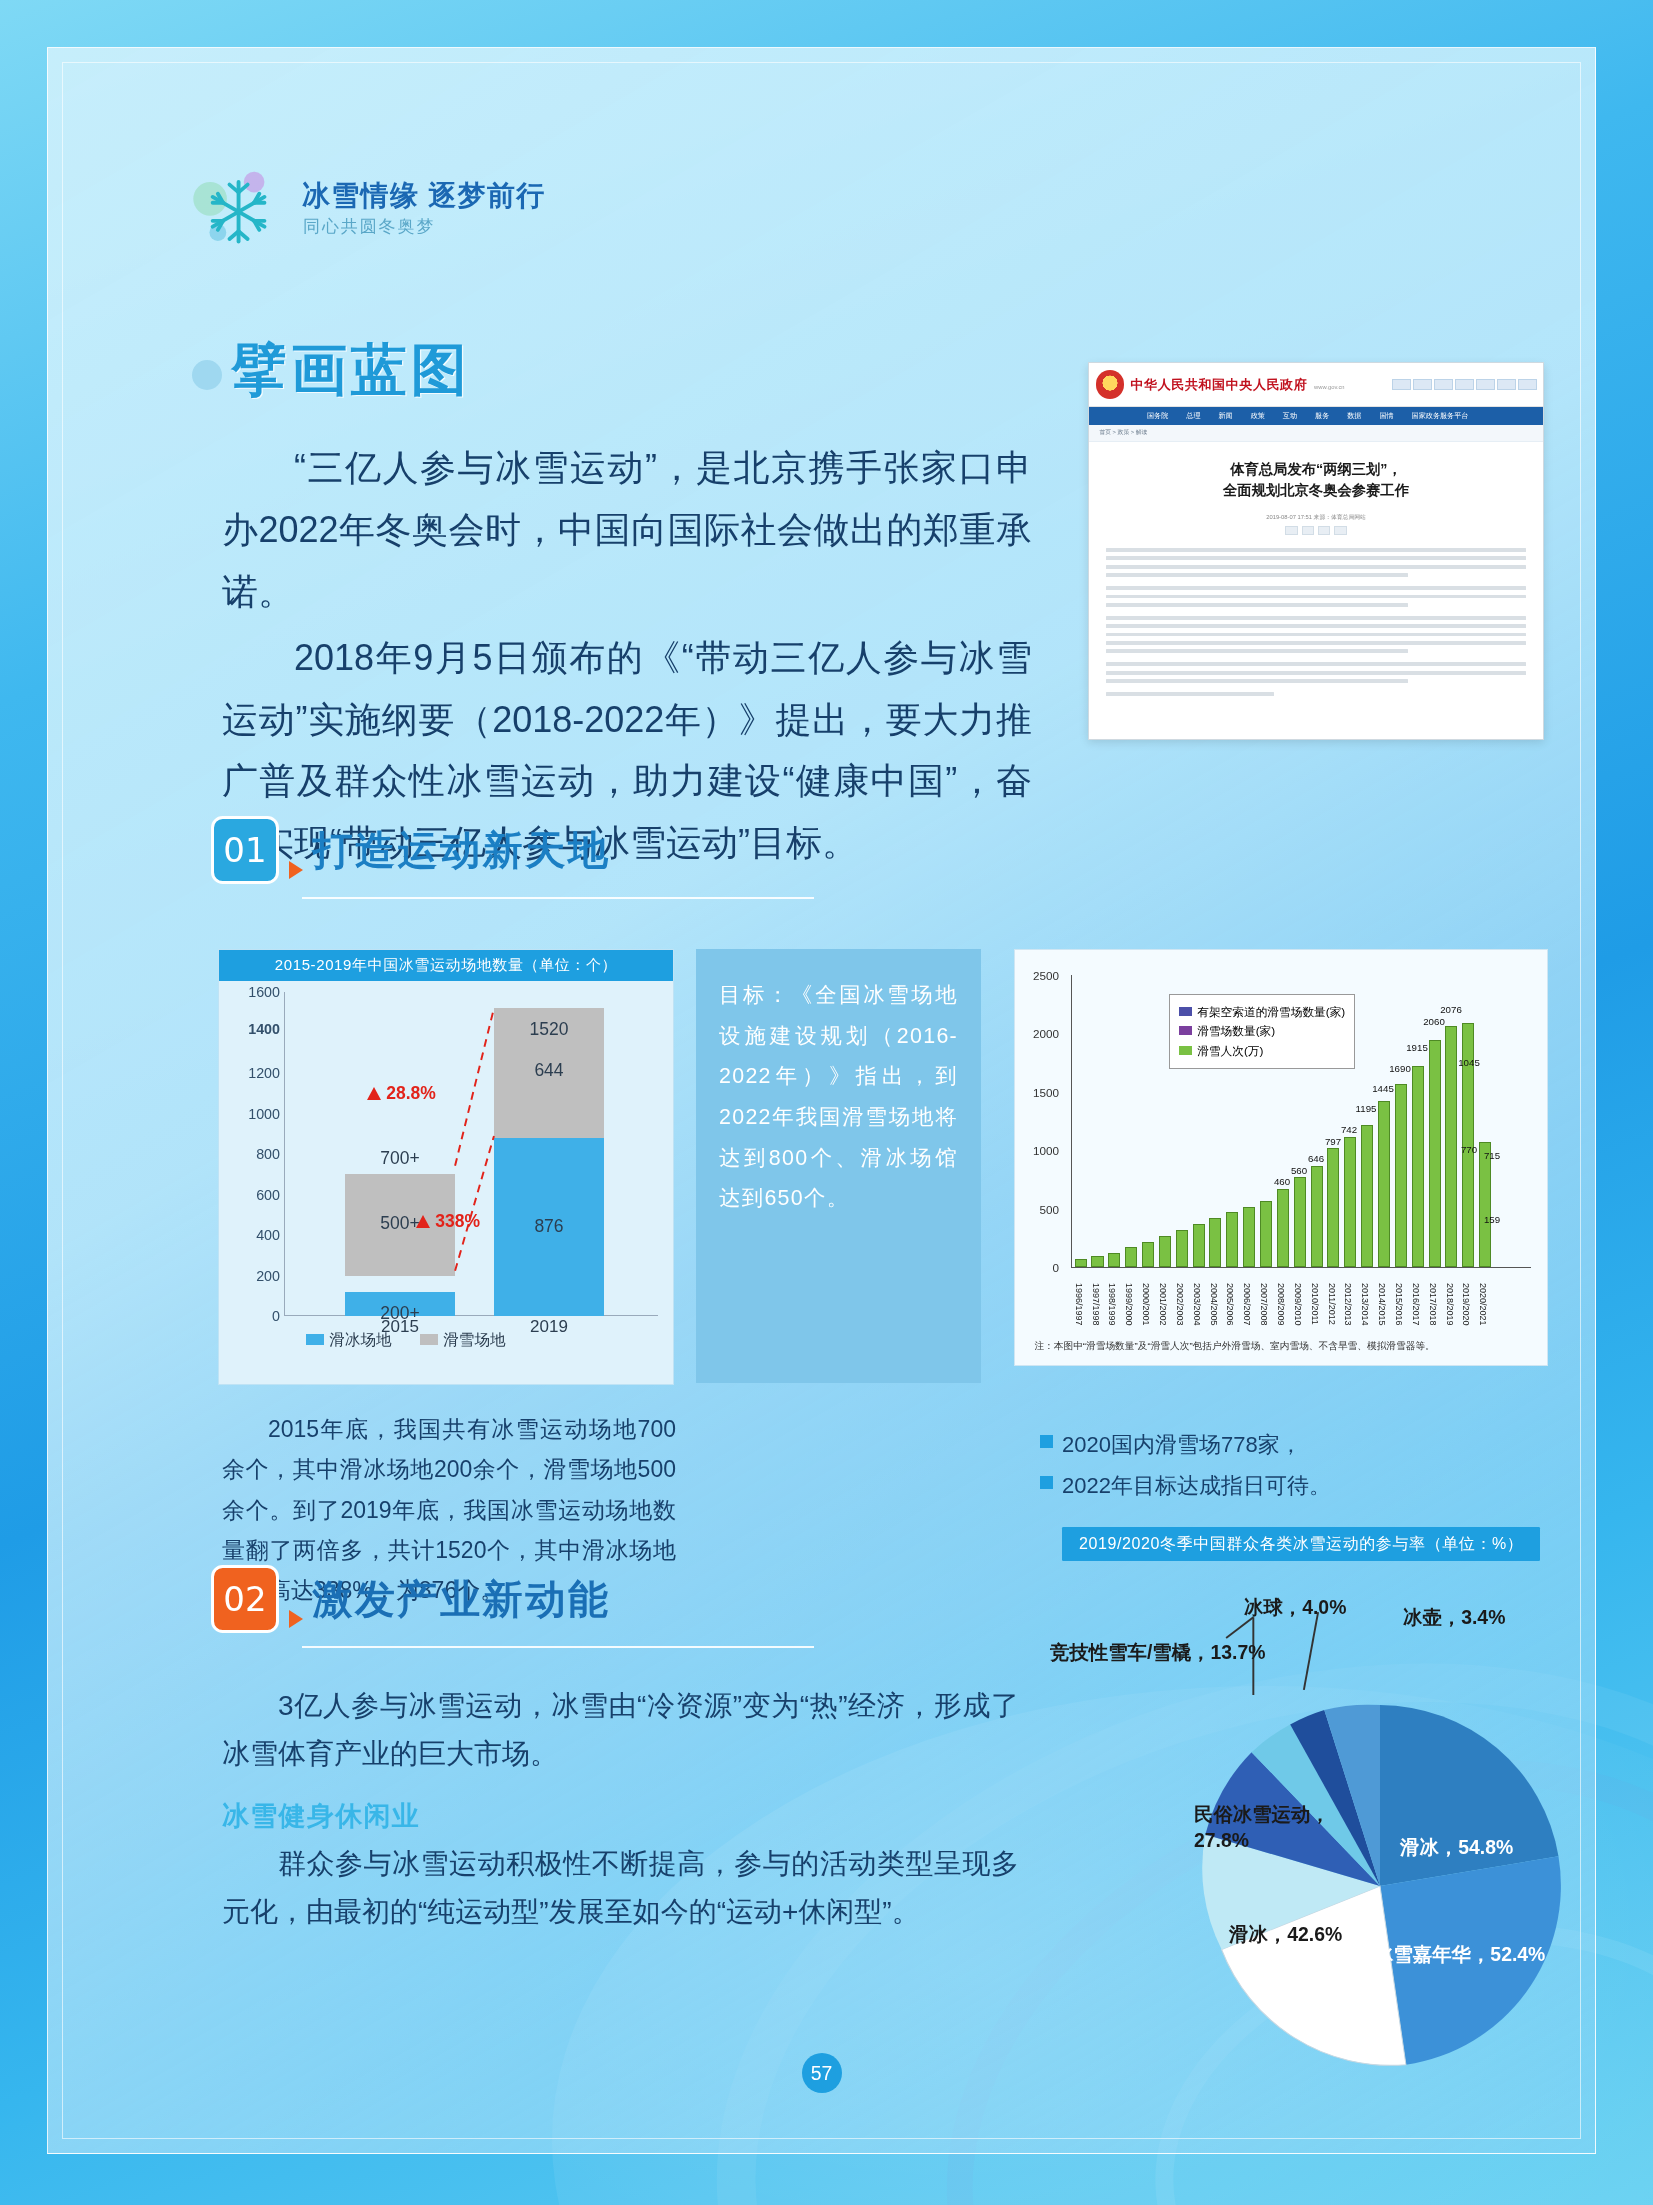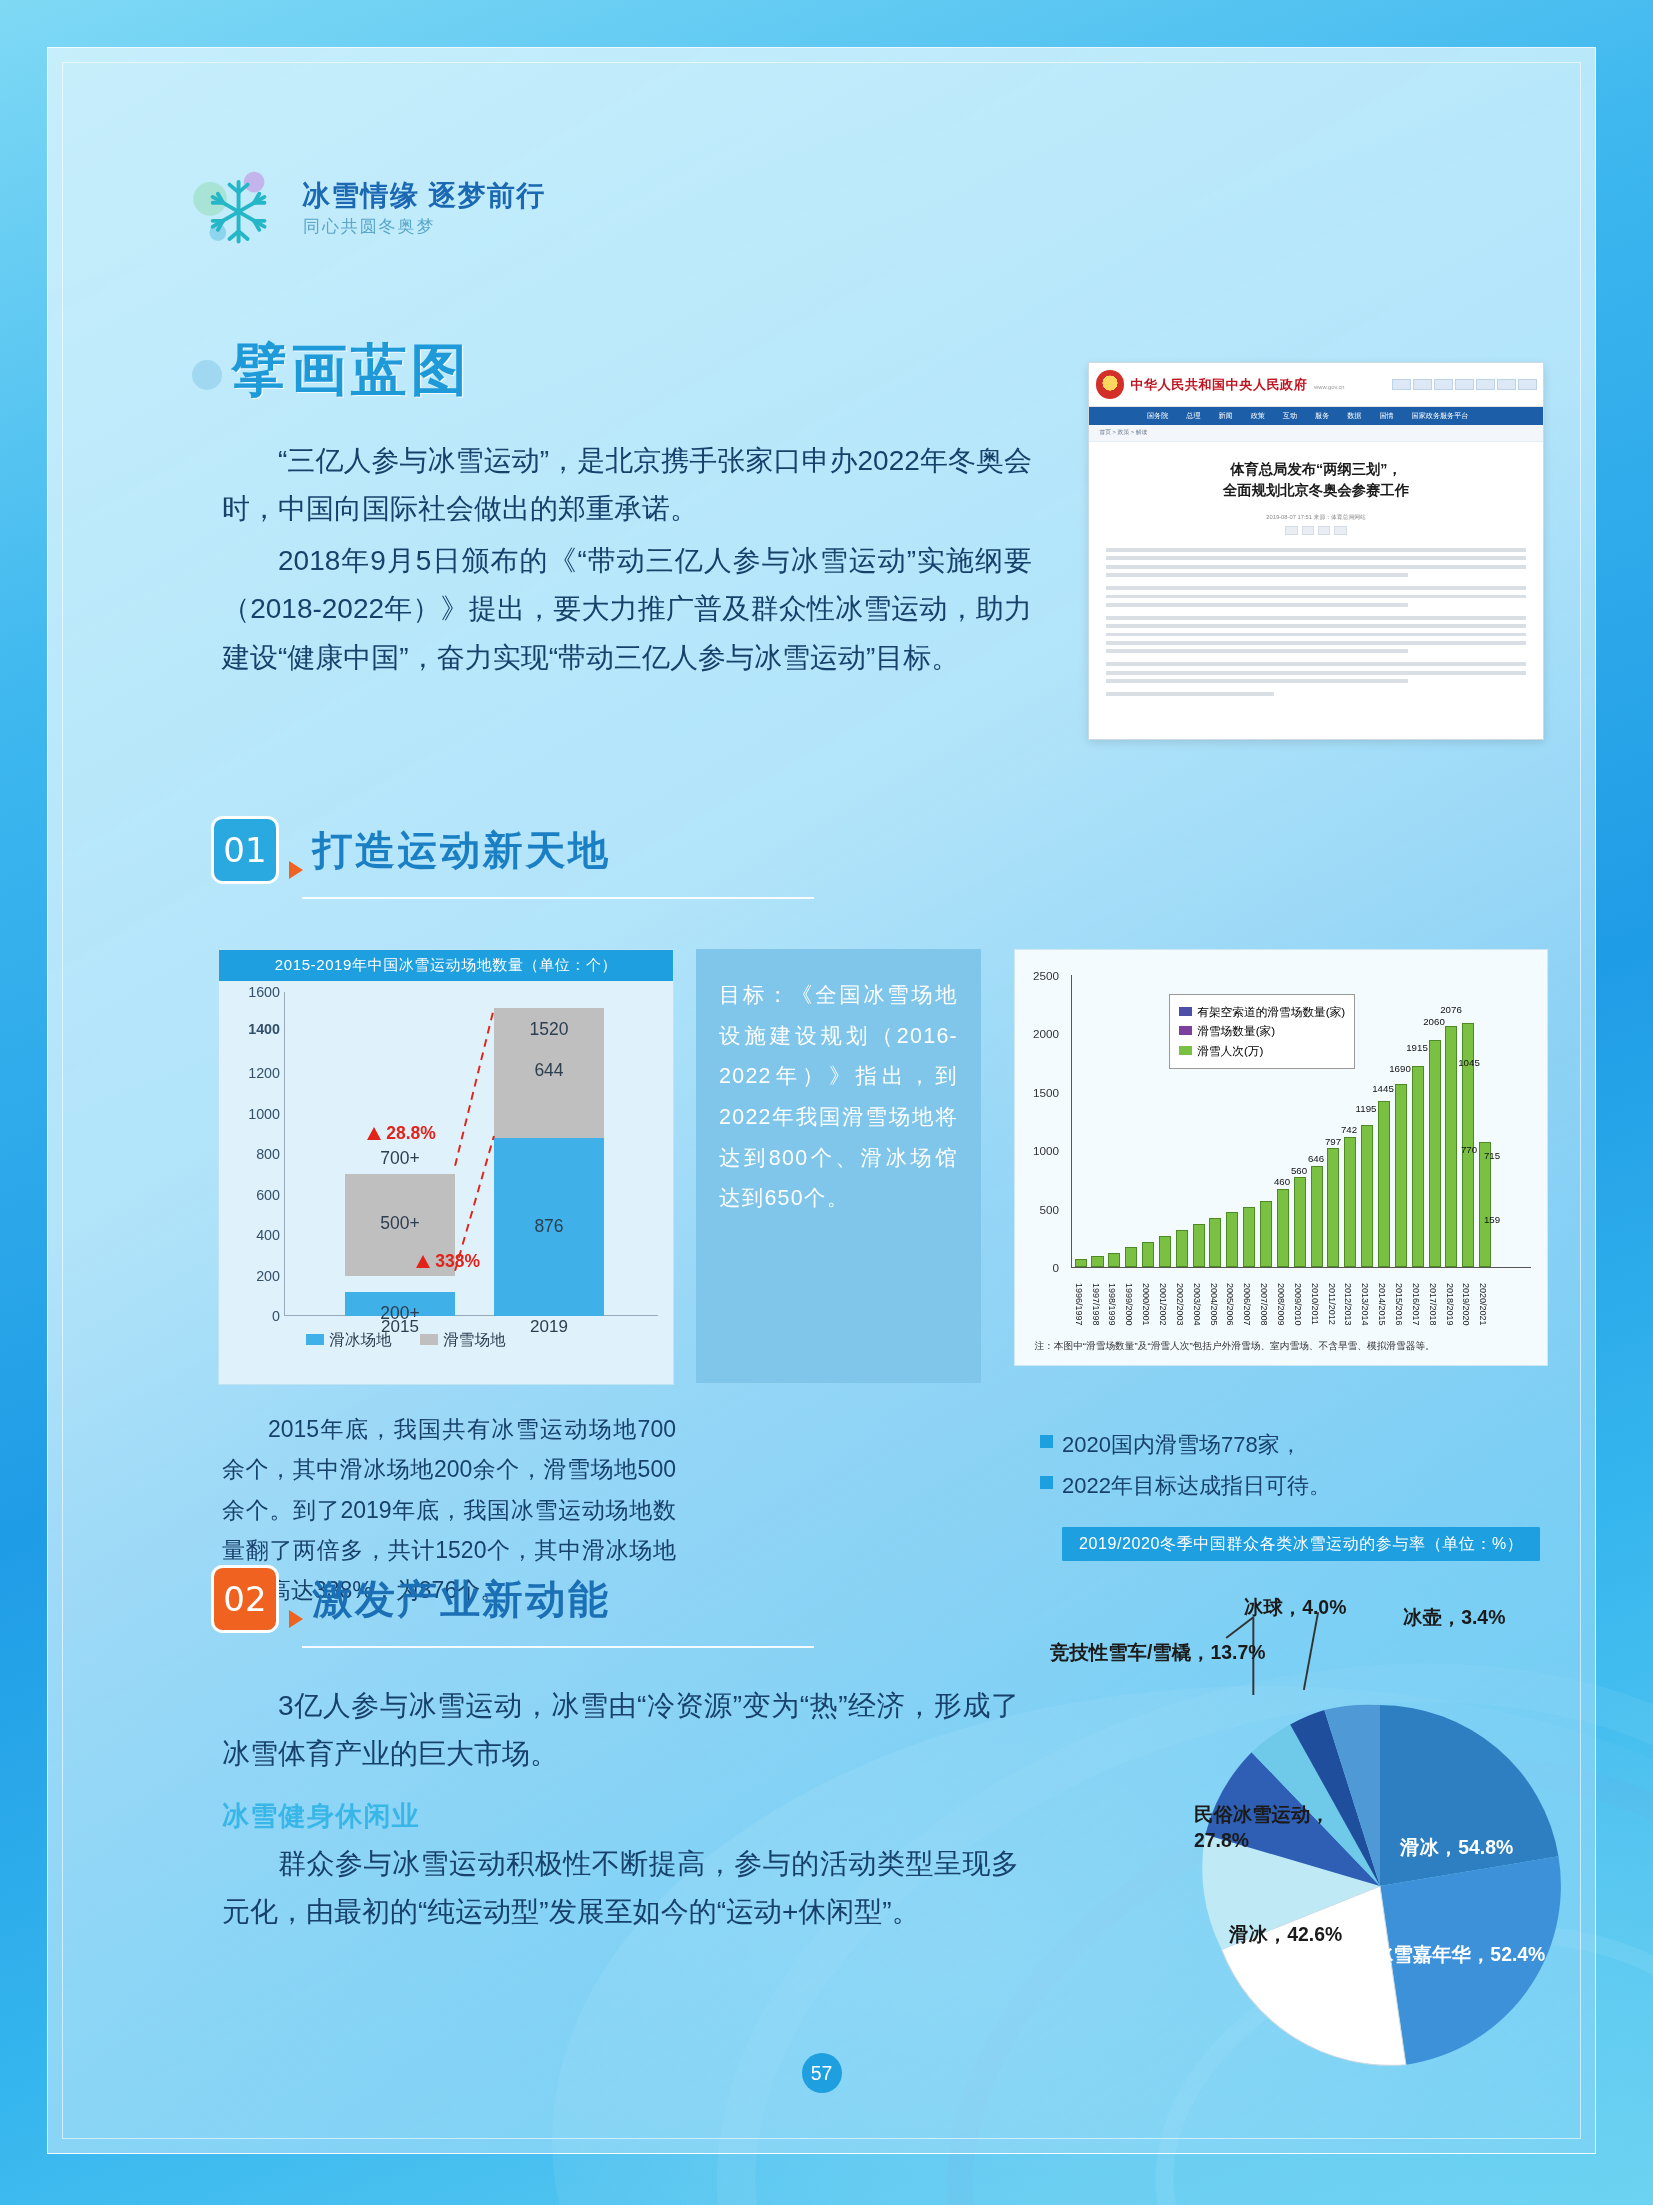--- a/index.html
+++ b/index.html
@@ -30,21 +30,21 @@
   .brand .t1 { position:absolute; left:110px; top:19.4px; font-size:28px; font-weight:bold; color:#1b68b3; letter-spacing:1.3px; }
   .brand .t2 { position:absolute; left:111px; top:57px; font-size:17px; color:#5aa7c8; letter-spacing:1.9px;}
 
   
   .maintitle { position:absolute; left:144px; top:285px; display:flex; align-items:center; }
   .maintitle .dot { width:30px;height:30px;border-radius:50%; background:#9fd8f0; margin-right:9px; position:relative; top:3.9px;}
   .maintitle .txt { font-size:56px; font-weight:bold; color:#1f9ad8; letter-spacing:3.9px;
      text-shadow:1.3px 1.3px 0 rgba(255,255,255,.8);}
 
   
-  .lead { position:absolute; left:174px; top:389px; width:810px; font-size:28px; line-height:1.72; color:#17406b; text-align:justify;}
+  .lead { position:absolute; left:174px; top:389px; width:810px; font-size:36px; line-height:1.72; color:#17406b; text-align:justify;}
   .lead p { margin:0 0 3.9px 0; text-indent:2em;}
 
   
   .clip { position:absolute; left:1040px; top:314px; width:454px; height:376px; background:#fff; border:0.6px solid #cfd9e0; box-shadow:0 2.6px 9px rgba(0,0,0,.12); overflow:hidden;}
   .clip .gov-bar { height:43px; background:#fff; border-bottom:0.6px solid #e3e3e3; display:flex; align-items:center; padding:0 6.5px;}
   .clip .emblem { width:28.5px;height:28.5px;border-radius:50%; background:radial-gradient(circle at 50% 45%, #ffd75e 0 35%, #d4302a 36% 100%); margin-right:6.5px;}
   .clip .govname { color:#c1121f; font-size:13px; font-weight:bold; letter-spacing:0.6px;}
   .clip .govurl { color:#999; font-size:5.8px; margin-left:3.9px;}
   .clip .tiles { margin-left:auto; display:flex; gap:1.9px;}
   .clip .tiles i { display:block; width:17px;height:9px;background:#dce8f5;border:0.6px solid #bcd3e8;}
@@ -78,21 +78,21 @@
   .barwrap { position:relative; height:363px; margin:11.7px 9px 0 9px;}
   .bw-axis { position:absolute; left:56px; top:0; right:6.5px; bottom:39px; border-left:1.3px solid #9ab; border-bottom:1.3px solid #9ab;}
   .ytick { position:absolute; left:0; width:52px; text-align:right; font-size:14.3px; color:#33506b; transform:translateY(-50%);}
   .bar { position:absolute; bottom:0; }
   .bar .seg { position:absolute; left:0; right:0; }
   .bar .lblin { position:absolute; left:0; right:0; text-align:center; font-size:17.5px; color:#2c3e50;}
   .bar .top { position:absolute; left:0; right:0; text-align:center; font-size:17.5px; color:#2c3e50;}
   .xlab { position:absolute; font-size:17px; color:#2c3e50; text-align:center;}
   .legend1 { position:absolute; bottom:3.9px; left:78px; display:flex; gap:28.5px; font-size:15.6px; color:#2c3e50; align-items:center;}
   .legend1 .sw { width:18px;height:11.7px; display:inline-block; margin-right:5.2px;}
-  .growth { position:absolute; color:#e2231a; font-size:17.5px; font-weight:bold; display:flex; align-items:center; gap:5.2px;margin-top:40px;}
+  .growth { position:absolute; color:#e2231a; font-size:17.5px; font-weight:bold; display:flex; align-items:center; gap:5.2px;}
   .growth .up { width:0;height:0;border-left:7.1px solid transparent;border-right:7.1px solid transparent;border-bottom:13px solid #e2231a;}
 
   
   .goalbox { position:absolute; background:#7fc6ea; color:#fff; font-size:21.4px; line-height:1.9; padding:26px 23px; box-sizing:border-box; letter-spacing:1.3px; text-align:justify;}
 
   
   .card2 { position:absolute; background:#f4fbff; border:0.6px solid #cfe6f3; }
   .c2-plot { position:absolute; left:56px; top:25px; right:15.6px; bottom:97px; border-left:1.3px solid #555; border-bottom:1.3px solid #555;}
   .c2-yt { position:absolute; left:13px; width:38px; text-align:right; font-size:11.7px; color:#333; transform:translateY(-50%);}
   .c2-bar { position:absolute; bottom:0; background:#7ac143; border:0.6px solid #4e8a24;}

